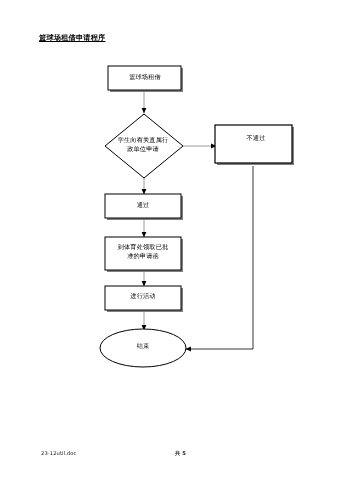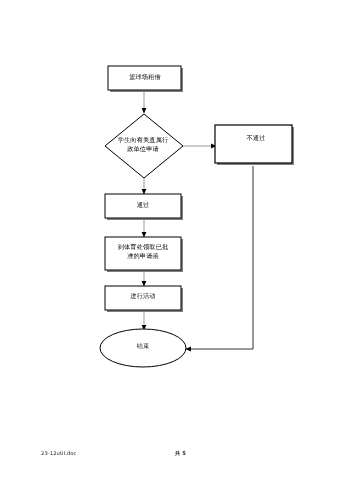--- a/index.html
+++ b/index.html
@@ -74,20 +74,21 @@
     letter-spacing: 0.1px;
   }
   #footer-file { left: 41px; top: 450px; }
   #footer-page { left: 175px; top: 450px; font-weight: bold; }
 </style>
 </head>
 <body>
 
 <div id="page">
 
+  <div id="doc-title">篮球场租借申请程序</div>
 
   <svg id="flow" viewBox="0 0 339 480">
     <defs>
       <marker id="arrowhead" markerWidth="6" markerHeight="6" refX="5" refY="3" orient="auto" markerUnits="userSpaceOnUse">
         <path d="M0,0.6 L5.4,3 L0,5.4 z" fill="#000000"></path>
       </marker>
     </defs>
 
     <g stroke="#9a9a9a" stroke-width="1" fill="none" marker-end="url(#arrowhead)">
       <line x1="144" y1="90" x2="144" y2="113"></line>

